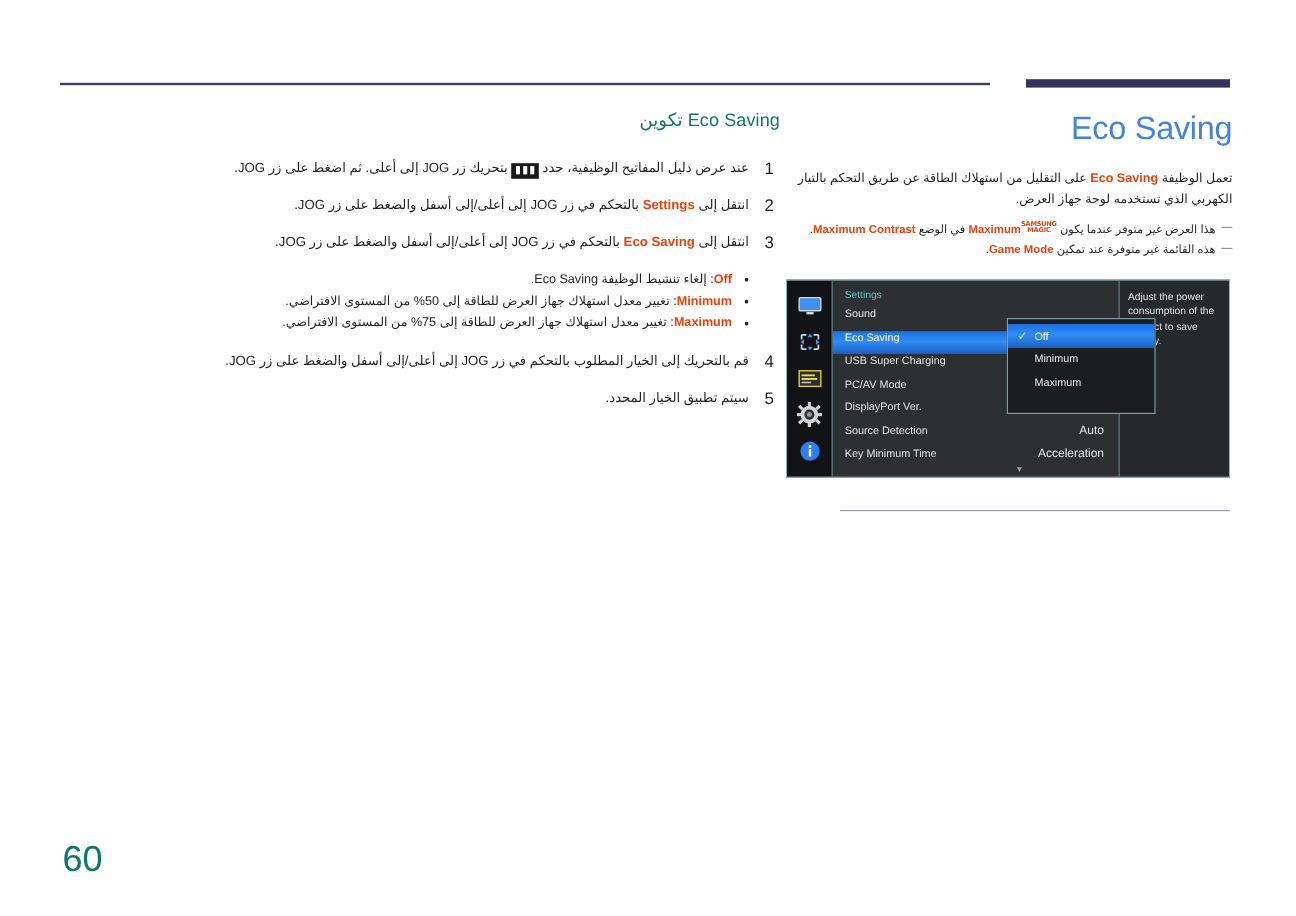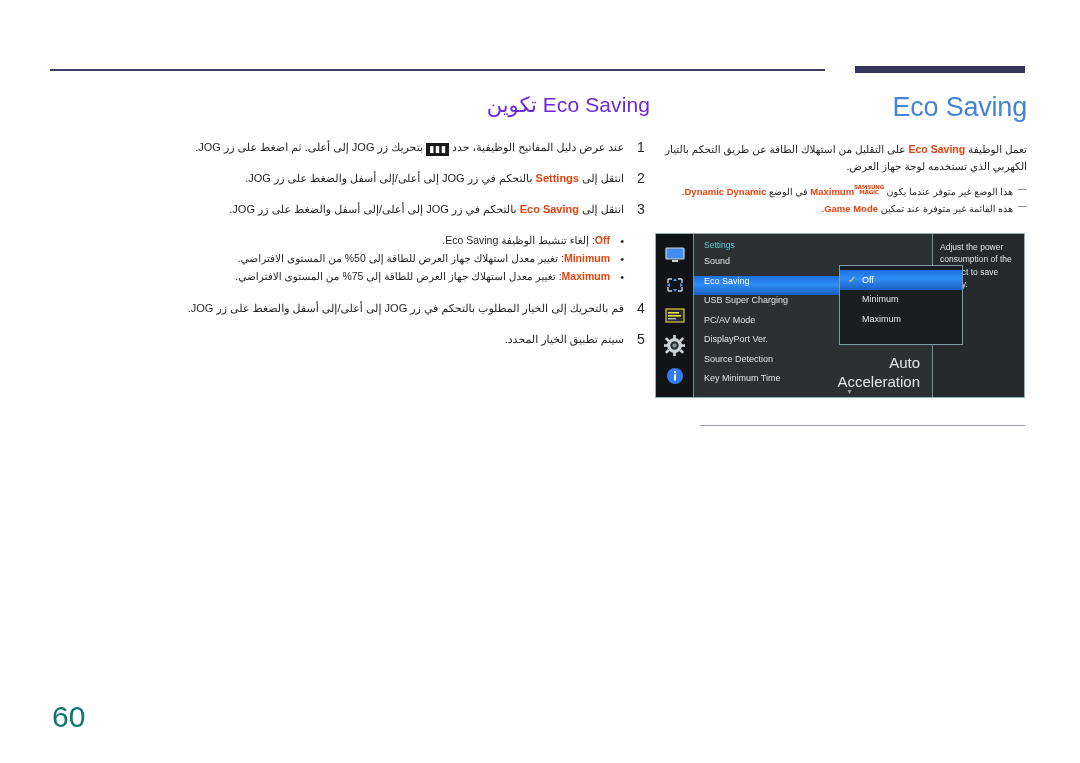--- a/index.html
+++ b/index.html
@@ -36,22 +36,22 @@
   
   .left-col {
     position: absolute;
     left: 180px;
     top: 92px;
     width: 470px;
     direction: rtl;
     text-align: right;
   }
   .left-title {
-    font-size: 21px;
-    color: #6d28d9;
+    font-size: 15px;
+    color: #0f766e;
     margin: 0 0 22px 0;
     font-weight: normal;
     letter-spacing: .1px;
     line-height: 1.2;
   }
   .steps {
     margin: 0;
     padding: 0;
     list-style: none;
   }
@@ -206,21 +206,21 @@
     justify-content: space-between;
     padding: 0 12px 0 10px;
     color: #dfe3e6;
     font-size: 9px;
     box-sizing: border-box;
   }
   .osd-row.sel {
     background: linear-gradient(to bottom, #1e6fe0 0%, #2f8df5 45%, #1a5fc4 100%);
     color: #ffffff;
   }
-  .osd-val { color: #e3e7ea; font-size: 15px; }
+  .osd-val { color: #e3e7ea; font-size: 10px; }
   .osd-scroll-arrow {
     position: absolute;
     left: 152px;
     bottom: 2px;
     color: #9aa2a8;
     font-size: 7px;
     line-height: 7px;
   }
 
   .osd-sub {
@@ -357,27 +357,27 @@
 
   <h2 class="eco-heading">Eco Saving</h2>
 
   <p class="right-body">
     <span>تعمل الوظيفة</span>
     <span class="hl">Eco Saving</span>
     <span>على التقليل من استهلاك الطاقة عن طريق التحكم بالتيار الكهربي الذي تستخدمه لوحة جهاز العرض.</span>
   </p>
 
   <div class="dashnote">
-    <span>هذا الوضع غير متوفر عندما يكون</span>
+    <span>هذا العرض غير متوفر عندما يكون</span>
     <span class="magic">
       <span>SAMSUNG</span><br>
       <span>MAGIC</span>
     </span><span class="hl">Maximum</span>
     <span>في الوضع</span>
-    <span class="hl">Dynamic Dynamic</span><span>.</span>
+    <span class="hl">Maximum Contrast</span><span>.</span>
   </div>
 
   <div class="dashnote">
     <span>هذه القائمة غير متوفرة عند تمكين</span>
     <span class="hl">Game Mode</span><span>.</span>
   </div>
 </div>
 
 <div class="osd">
 

